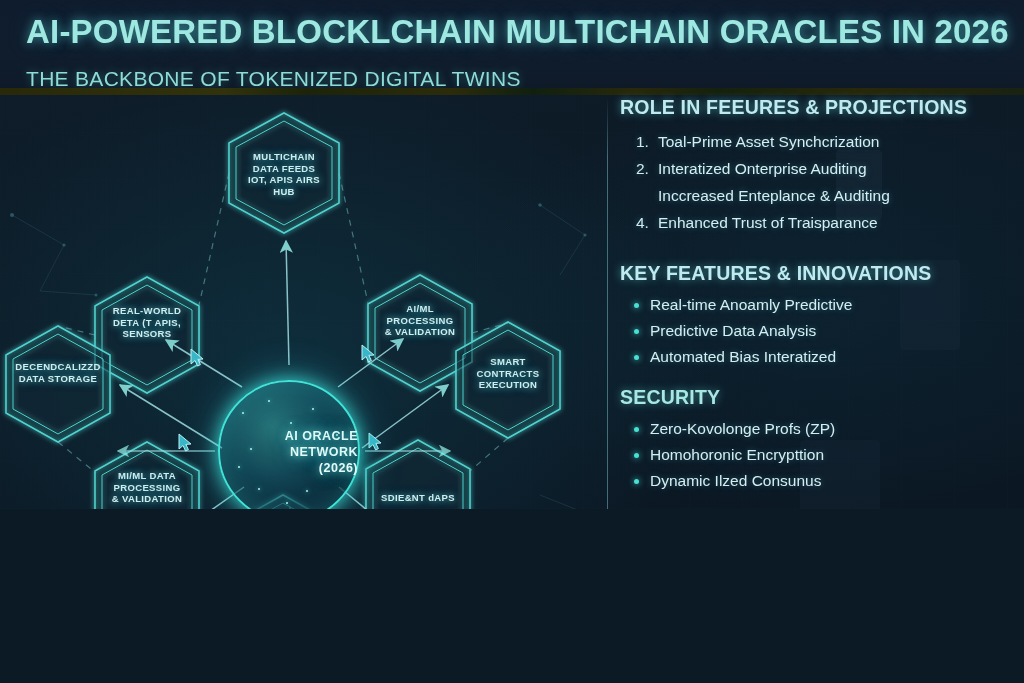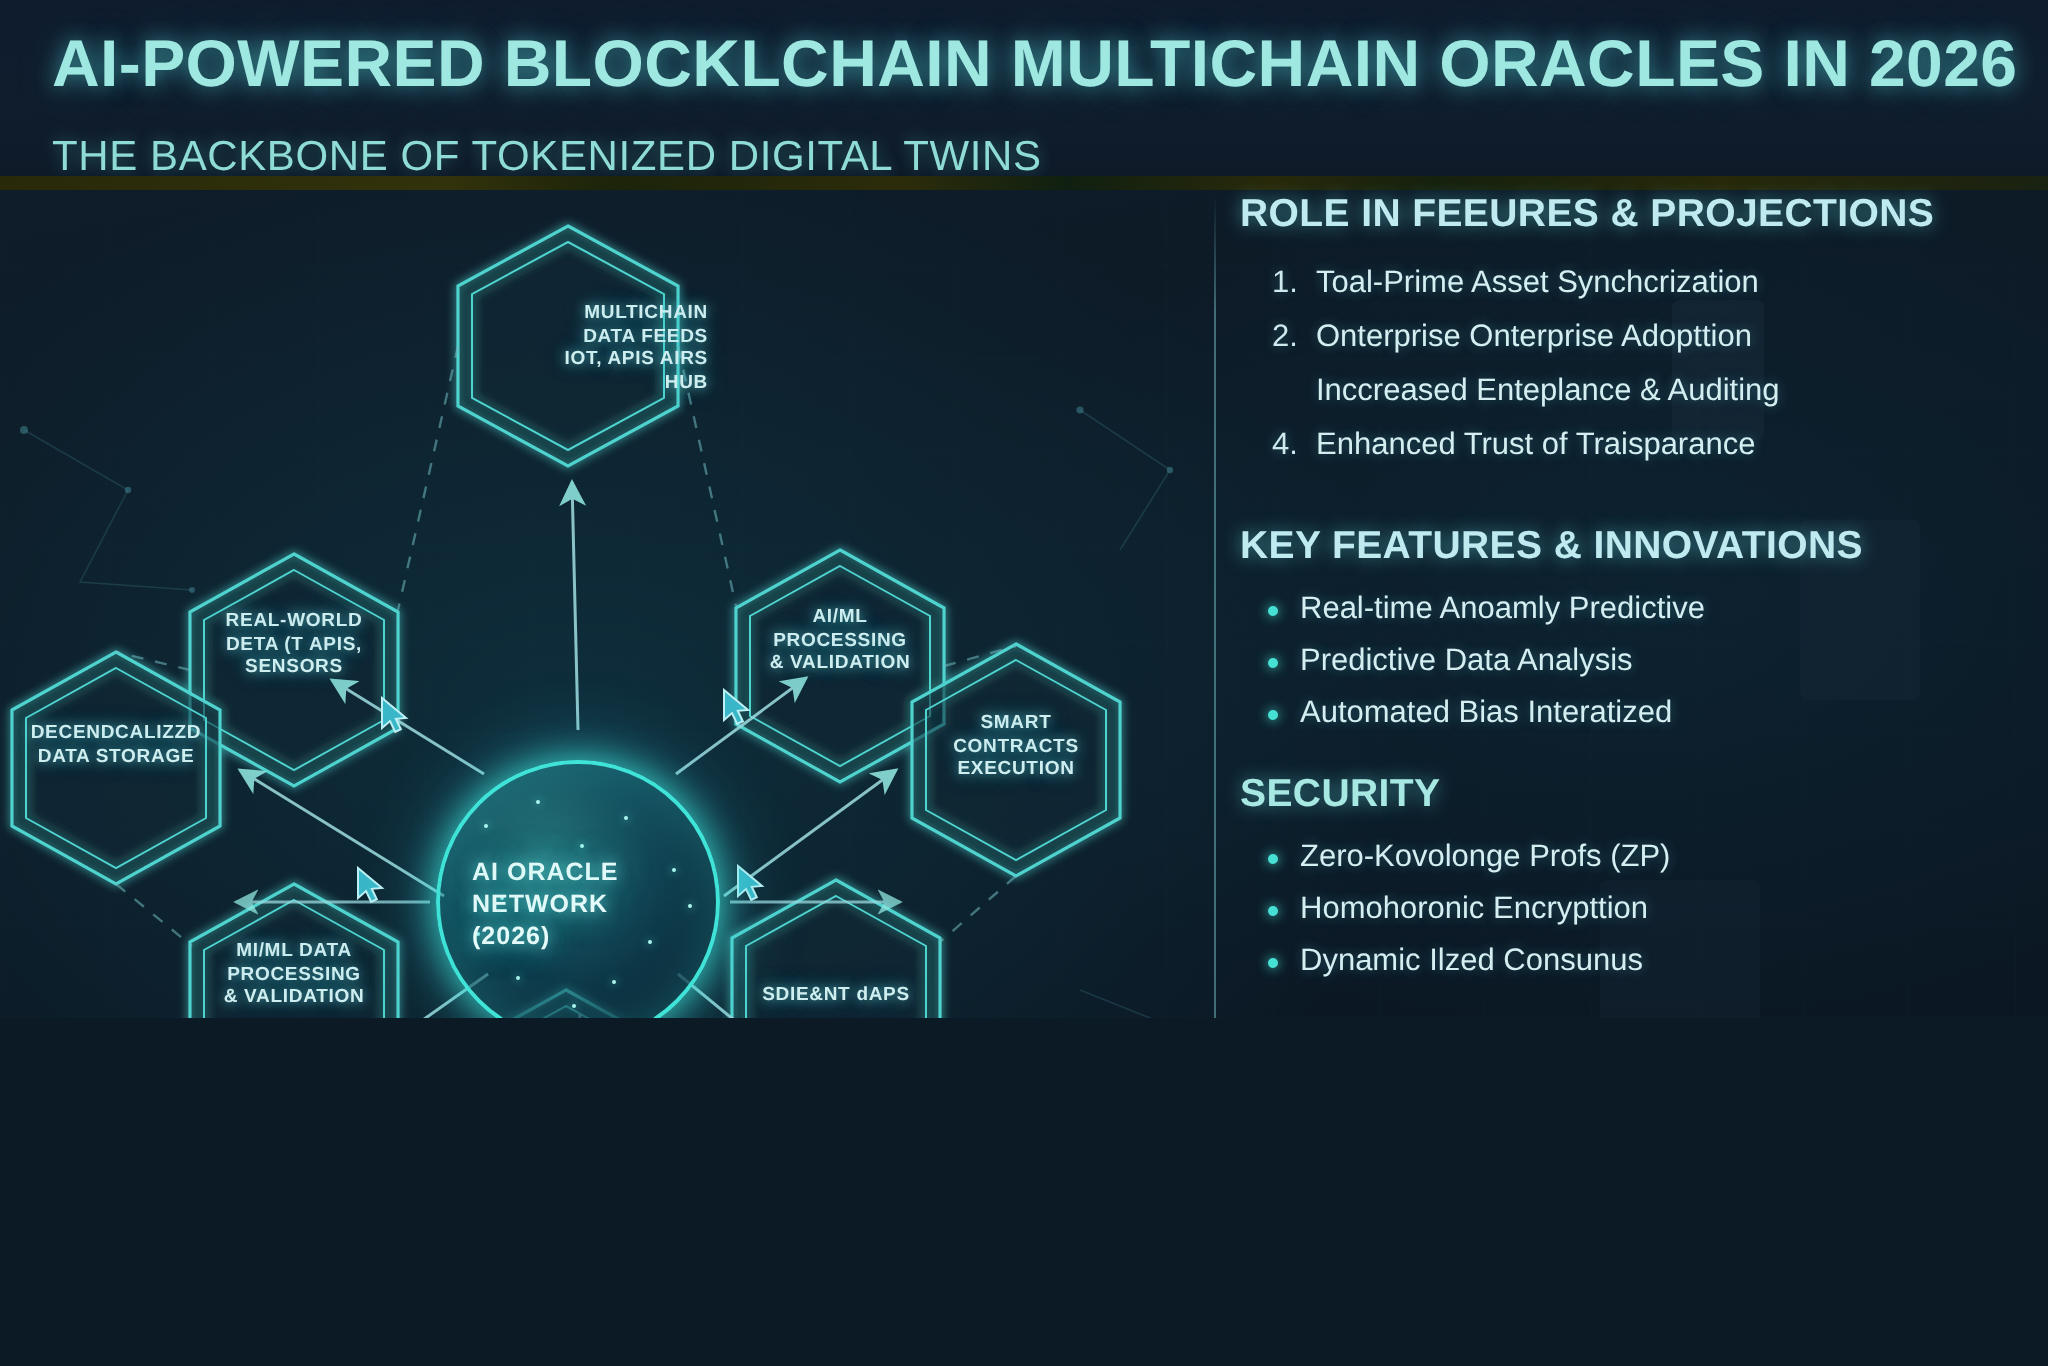--- a/index.html
+++ b/index.html
@@ -90,22 +90,22 @@
     border: 2.5px solid #3fe3d8;
     box-shadow:
       0 0 18px rgba(64,230,220,0.85),
       0 0 42px rgba(50,200,210,0.45),
       inset 0 0 28px rgba(60,220,215,0.30);
   }
   .core-specks { position: absolute; inset: 0; border-radius: 50%; overflow: hidden; }
   .speck { position: absolute; width: 2px; height: 2px; border-radius: 50%;
            background: #a9f6ef; box-shadow: 0 0 4px #5fe6dd; }
   .core-text {
-    position: absolute; left: 16px; right: 0; top: 46px;
-    text-align: left;
+    position: absolute; left: 0; right: 0; top: 46px;
+    text-align: right;
     color: #e4fbfa;
     font-size: 12.5px; font-weight: bold; line-height: 16px;
     letter-spacing: 0.5px;
     text-shadow: 0 0 8px rgba(120,250,245,0.9), 0 0 18px rgba(60,200,210,0.55);
   }
 
   
   .panel { position: absolute; left: 620px; top: 96px; width: 400px; }
   .sec-head {
     font-size: 19.5px; font-weight: bold; letter-spacing: 0.2px;
@@ -248,21 +248,21 @@
           <circle cx="64" cy="150" r="1.6"></circle>
         <circle cx="540" cy="110" r="1.8"></circle>
           <circle cx="585" cy="140" r="1.6"></circle>
         <circle cx="56" cy="470" r="1.8"></circle>
           <circle cx="528" cy="448" r="1.7"></circle>
         <circle cx="590" cy="420" r="1.5"></circle>
           <circle cx="96" cy="200" r="1.5"></circle>
       </g>
     </svg>
 
-    <div class="hex-label" style="left:214px;top:56px;width:140px;text-align:right;">
+    <div class="hex-label" style="left:214px;top:56px;width:140px;">
       <div>MULTICHAIN</div>
       <div>DATA FEEDS</div>
       <div>IOT, APIS  AIRS</div>
       <div>HUB</div>
     </div>
 
     <div class="hex-label" style="left:87px;top:210px;width:120px;">
       <div>REAL-WORLD</div>
       <div>DETA (T APIS,</div>
       <div>SENSORS</div>
@@ -340,21 +340,21 @@
   <div class="divider"></div>
 
   <div class="panel">
 
     <div class="sec-head">ROLE IN FEEURES &amp; PROJECTIONS</div>
     <ol class="numlist">
       <li>
         <span class="num">1.</span><span>Toal-Prime Asset Synchcrization</span>
       </li>
       <li>
-        <span class="num">2.</span><span>Onterprise Onterprise Adopttion</span>
+        <span class="num">2.</span><span>Interatized Onterprise Auditing</span>
       </li>
       <li>
         <span class="num blank"></span><span>Inccreased Enteplance &amp; Auditing</span>
       </li>
       <li>
         <span class="num">4.</span><span>Enhanced Trust of Traisparance</span>
       </li>
     </ol>
 
     <div class="gap-a"></div>

